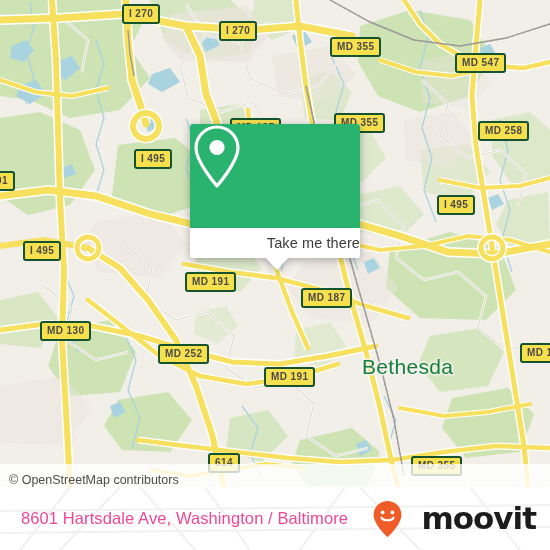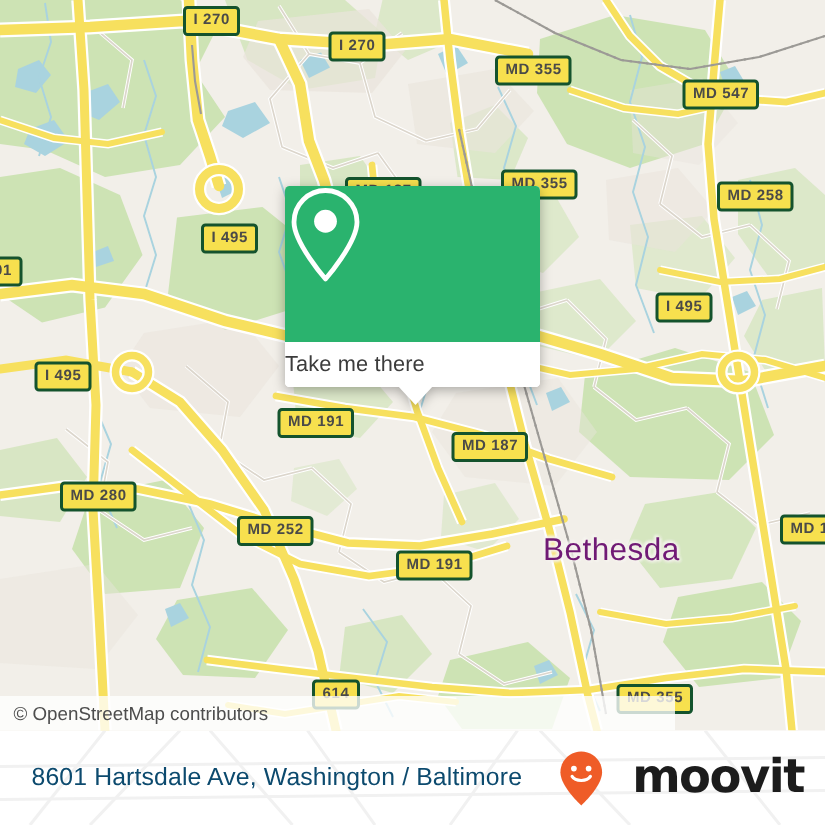--- a/index.html
+++ b/index.html
@@ -28,21 +28,21 @@
     padding:1px 5px 2px 5px;
     white-space:nowrap;
     box-sizing:border-box;
     text-align:center;
     font-family:"Liberation Sans", sans-serif;
   }
 
   
   .place-label{
     position:absolute;
-    color:#701a75;
+    color:#15803d;
     font-size:21px;
     letter-spacing:.3px;
     white-space:nowrap;
     text-shadow:
       0 0 3px #f2efe9, 0 0 3px #f2efe9, 0 0 3px #f2efe9,
       1px 1px 2px rgba(255,255,255,.9), -1px -1px 2px rgba(255,255,255,.9);
     font-family:"Liberation Sans", sans-serif;
   }
 
   
@@ -56,59 +56,59 @@
     border-radius:3px;
     overflow:hidden;
   }
   #popup .head{
     background:#2ab36e;
     height:104px;
     display:flex;align-items:center;justify-content:center;
   }
   #popup .foot{
     height:30px;
-    display:flex;align-items:center;justify-content:flex-start;
+    display:flex;align-items:center;justify-content:flex-end;
     background:#ffffff;
   }
   #popup .foot span{
     color:#3c3c3c;
     font-size:14.5px;
     letter-spacing:.1px;
     font-family:"Liberation Sans", sans-serif;
   }
   #popup .tail{
     position:absolute;
     left:75px;top:133px;
     width:0;height:0;
     border-left:12px solid transparent;
     border-right:12px solid transparent;
     border-top:13px solid #ffffff;
   }
 
   
   #attrib{
-    position:absolute;left:0;top:464px;width:450px;height:23px;
+    position:absolute;left:0;top:464px;width:550px;height:23px;
     background:rgba(255,255,255,.78);
-    display:flex;align-items:center;
+    display:flex;align-items:flex-end;
   }
   #attrib span{
     color:#4d4d4d;font-size:12.5px;padding-left:9px;
     font-family:"Liberation Sans", sans-serif;
   }
 
   
   #footer{
     position:absolute;left:0;top:487px;width:550px;height:63px;
     background:#ffffff;overflow:hidden;
   }
   #footer .ghost{position:absolute;left:0;top:0;opacity:1;}
   #footer .addr{
     position:absolute;left:21px;top:0;height:63px;
     display:flex;align-items:center;
-    color:#0c4a6e;font-size:16.5px;letter-spacing:.1px;
+    color:#ec4899;font-size:16.5px;letter-spacing:.1px;
     font-family:"Liberation Sans", sans-serif;
   }
   #footer .brand{
     position:absolute;right:14px;top:0;height:63px;
     display:flex;align-items:center;gap:18px;
   }
   #footer .brand .wordmark{
     color:#1c1c1c;font-size:31px;font-weight:bold;letter-spacing:-1.0px;
     line-height:31px;
     font-family:"DejaVu Sans", sans-serif;
@@ -354,21 +354,21 @@
     <div class="shield" style="left:455px;top:29px;margin-top:24px;">MD 547</div>
     <div class="shield" style="left:334px;top:113px;">MD 355</div>
     <div class="shield" style="left:230px;top:118px;">MD 187</div>
     <div class="shield" style="left:478px;top:121px;">MD 258</div>
     <div class="shield" style="left:134px;top:149px;">I 495</div>
     <div class="shield" style="left:-11px;top:171px;">01</div>
     <div class="shield" style="left:437px;top:195px;">I 495</div>
     <div class="shield" style="left:23px;top:241px;">I 495</div>
     <div class="shield" style="left:185px;top:272px;">MD 191</div>
     <div class="shield" style="left:301px;top:288px;">MD 187</div>
-    <div class="shield" style="left:40px;top:321px;">MD 280</div>
+    <div class="shield" style="left:40px;top:321px;">MD 130</div>
     <div class="shield" style="left:158px;top:344px;">MD 252</div>
     <div class="shield" style="left:520px;top:343px;">MD 1</div>
     <div class="shield" style="left:264px;top:367px;">MD 191</div>
     <div class="shield" style="left:411px;top:456px;">MD 355</div>
     <div class="shield" style="left:208px;top:453px;">614</div>
 
     <div id="popup">
       <div class="card">
         <div class="head">
           <svg width="54" height="66" viewBox="0 0 54 66">

